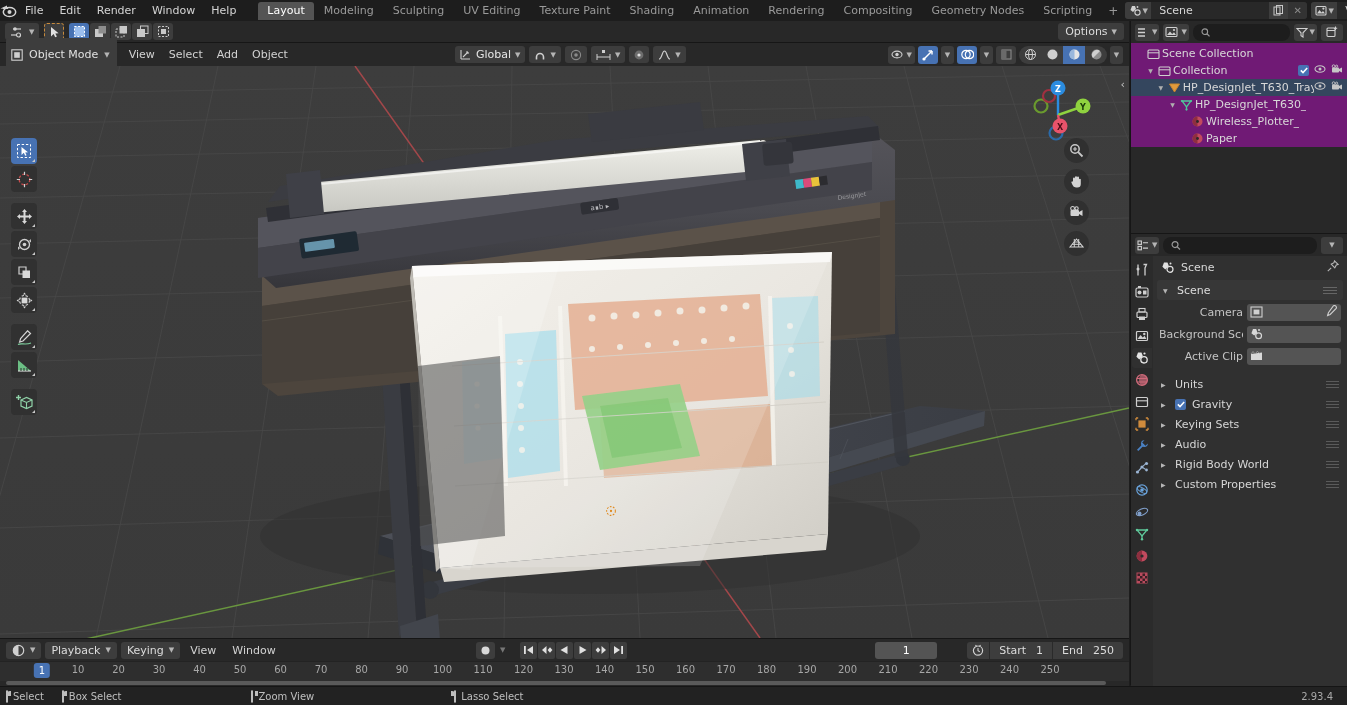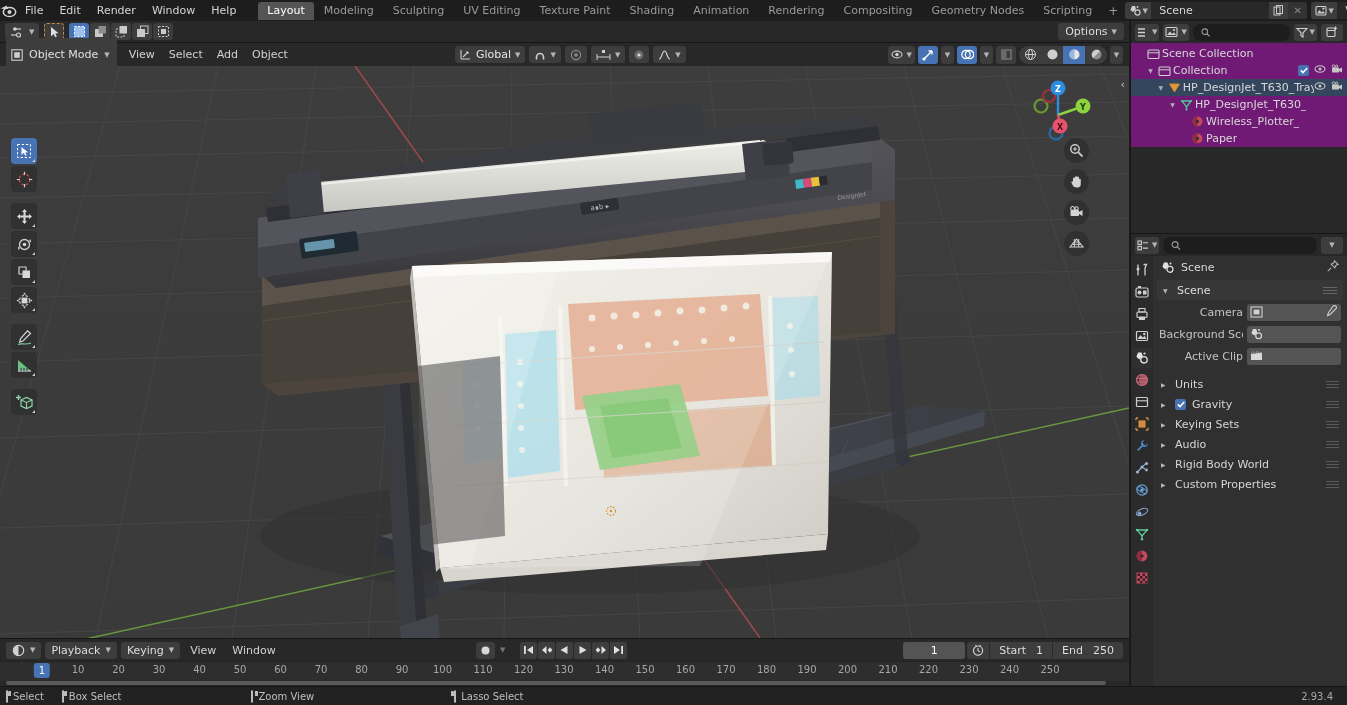--- a/index.html
+++ b/index.html
@@ -157,21 +157,21 @@
   }
   .tl-header { height:22px; display:flex; align-items:center; gap:4px; padding:0 6px;}
   .tl-drop { display:flex; align-items:center; gap:5px; height:17px; padding:0 6px; background:#3d3d3d; border-radius:3px; font-size:11px; color:#dcdcdc;}
   .tl-menu { font-size:11px; color:#d2d2d2; padding:0 6px; height:17px; line-height:17px;}
   .tl-center { position:absolute; left:476px; display:flex; align-items:center; gap:3px;}
   .rec-btn { width:19px; height:17px; background:#3d3d3d; border-radius:3px; display:flex; align-items:center; justify-content:center;}
   .nav-jump { display:flex; align-items:center; gap:1px; margin-left:12px;}
   .nj { width:17px; height:17px; background:#3d3d3d; border-radius:2px; display:flex; align-items:center; justify-content:center; }
   .tl-right { margin-left:auto; display:flex; align-items:center; gap:2px;}
   .frame-box { width:62px; height:17px; background:#545454; border-radius:3px; display:flex; align-items:center; justify-content:center; font-size:11px; color:#fff;}
-  .se-group { display:flex; align-items:center; height:17px; background:#3d3d3d; border-radius:3px; overflow:hidden;}
+  .se-group { display:flex; align-items:center; height:17px; background:#3d3d3d; border-radius:3px; overflow:hidden;margin-left:28px;}
   .se-ic { width:22px; height:17px; display:flex; align-items:center; justify-content:center;}
   .se-cell { height:17px; display:flex; align-items:center; gap:10px; padding:0 9px; font-size:11px; color:#dcdcdc; border-left:1px solid #2a2a2a;}
   .tl-ruler { position:relative; height:20px; background:#2e2e2e; border-top:1px solid #232323;}
   .tick { position:absolute; top:2px; font-size:10px; color:#a7a7a7; transform:translateX(-50%);}
   .playhead { position:absolute; top:1px; height:15px; background:#4772b3; border-radius:3px; display:flex; align-items:center; justify-content:center; color:#fff; font-size:10px; padding:0 5px; transform:translateX(-50%);}
   .tl-scroll { position:absolute; bottom:1px; left:6px; height:4px; background:#5a5a5a; border-radius:2px; }
 
   
   .statusbar {
     position:absolute; left:0; top:686px; width:1347px; height:19px;

